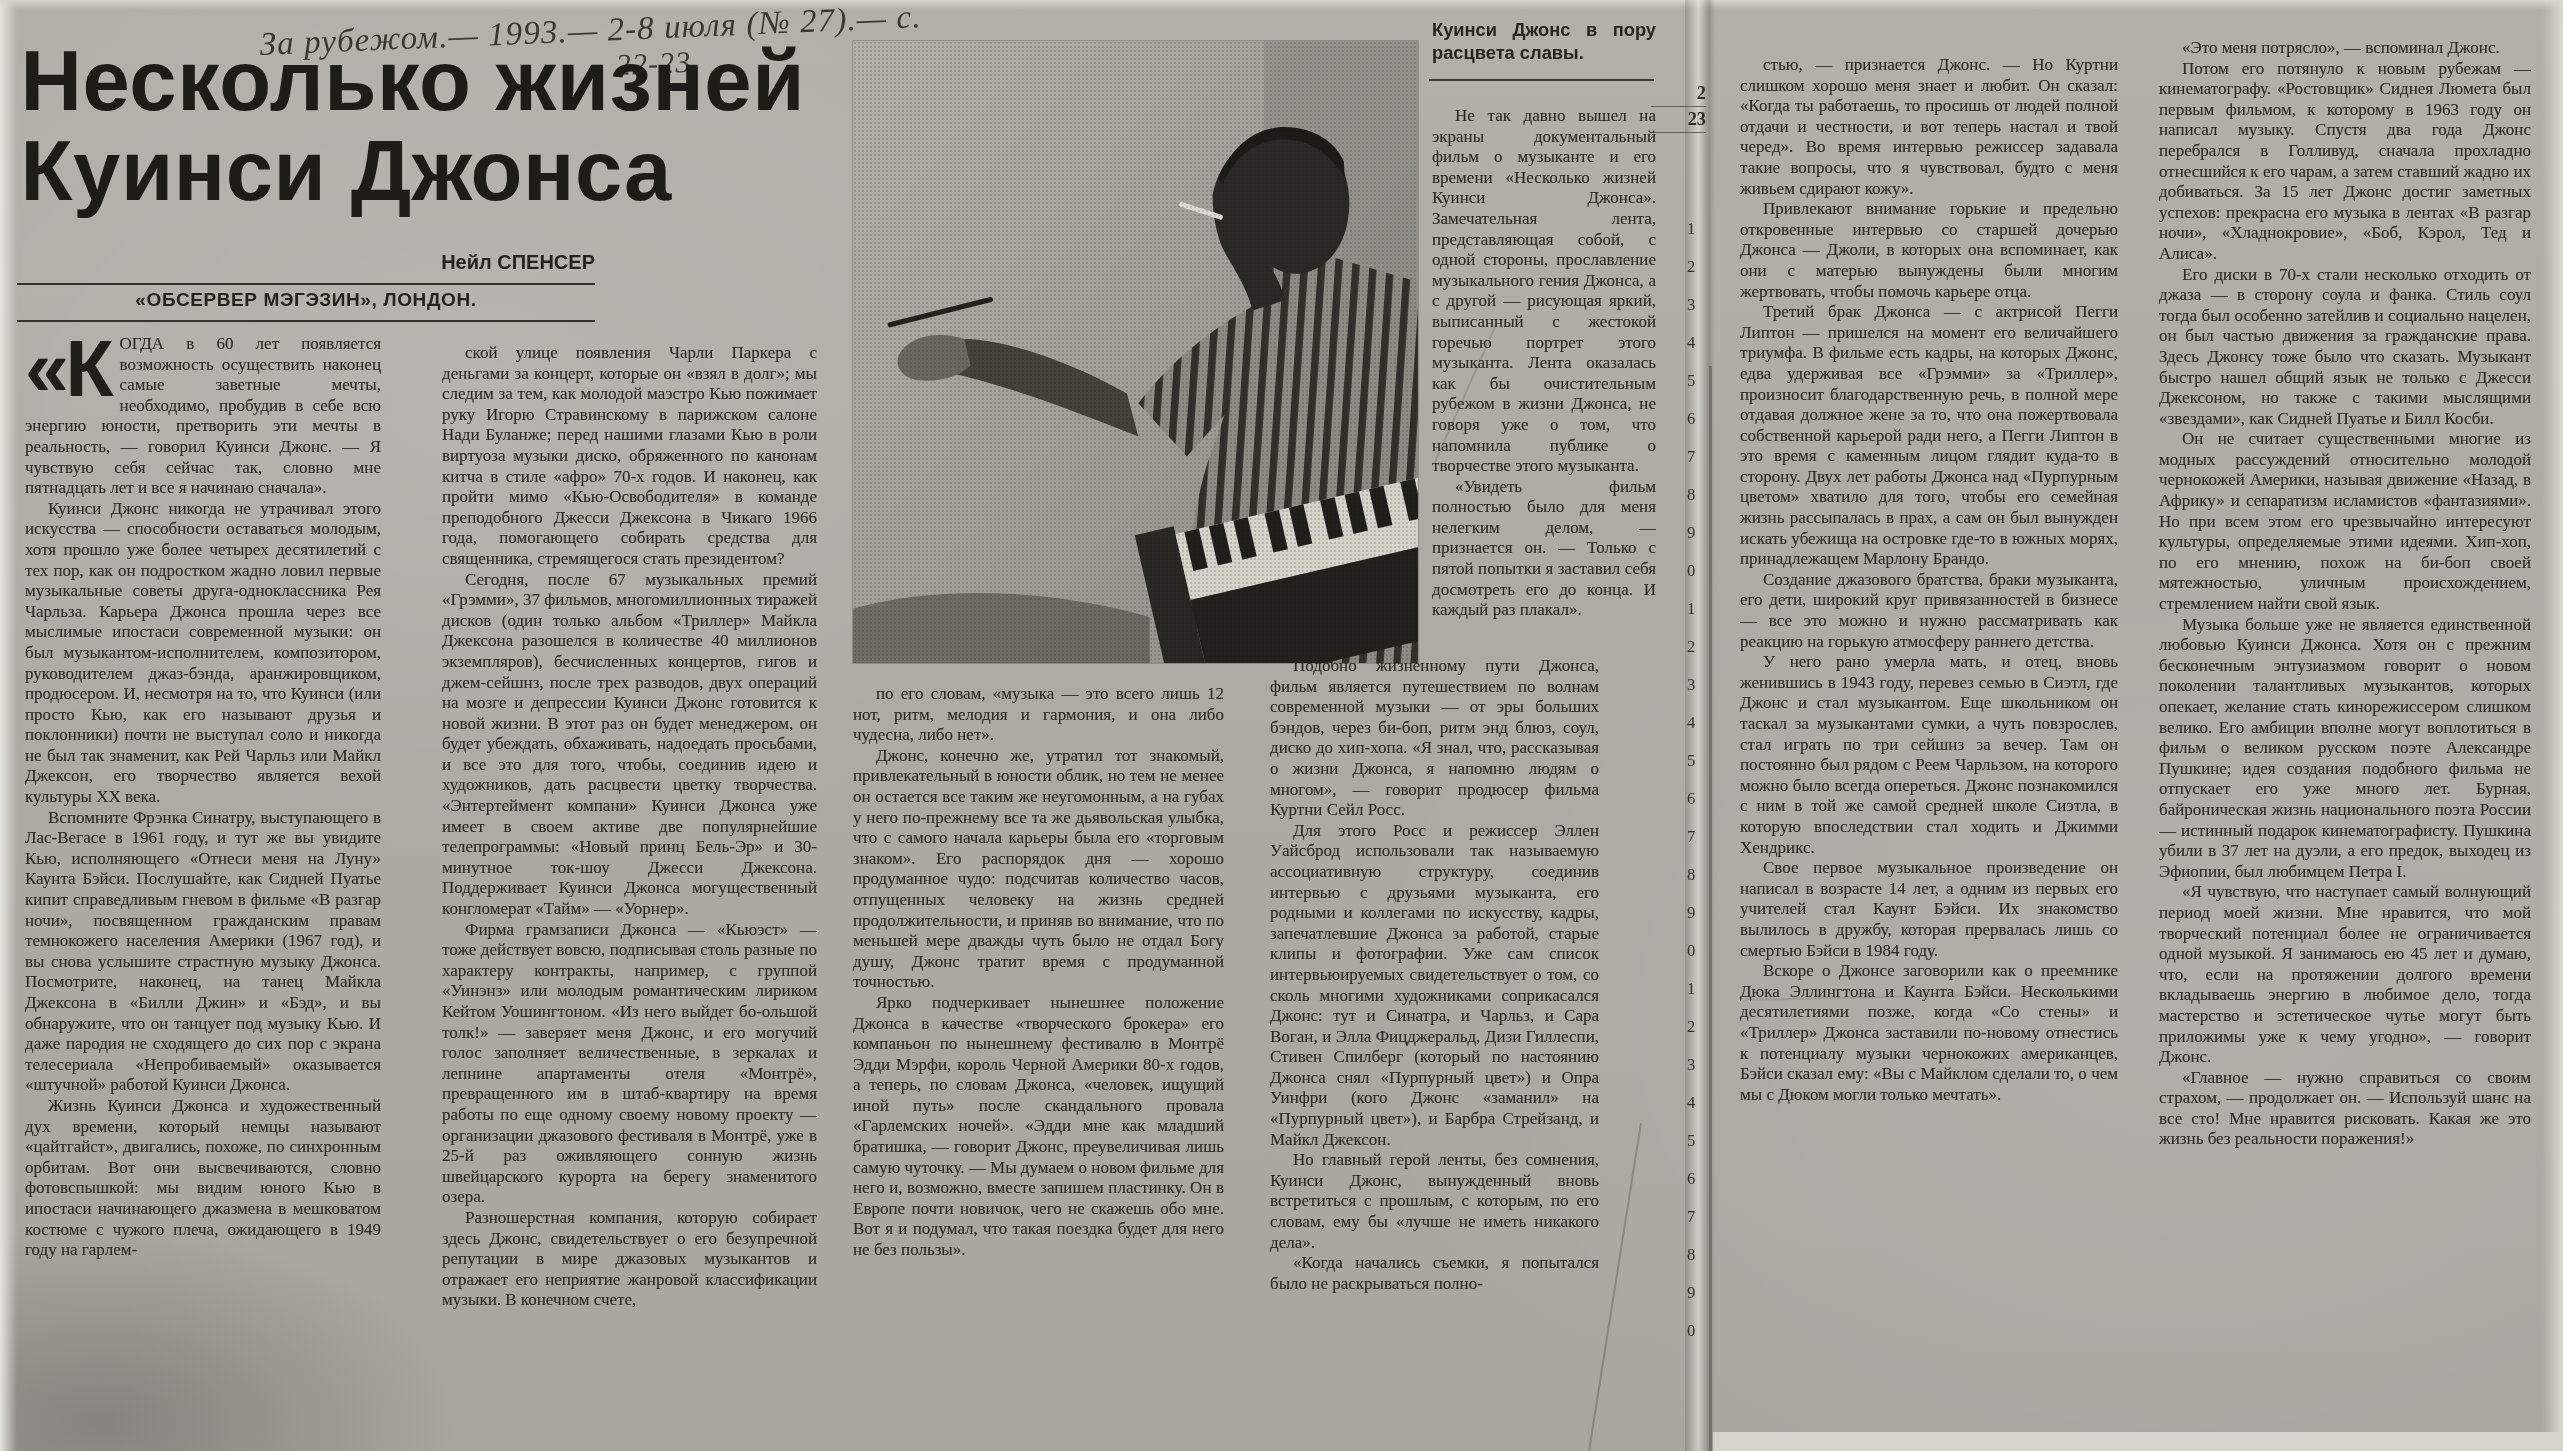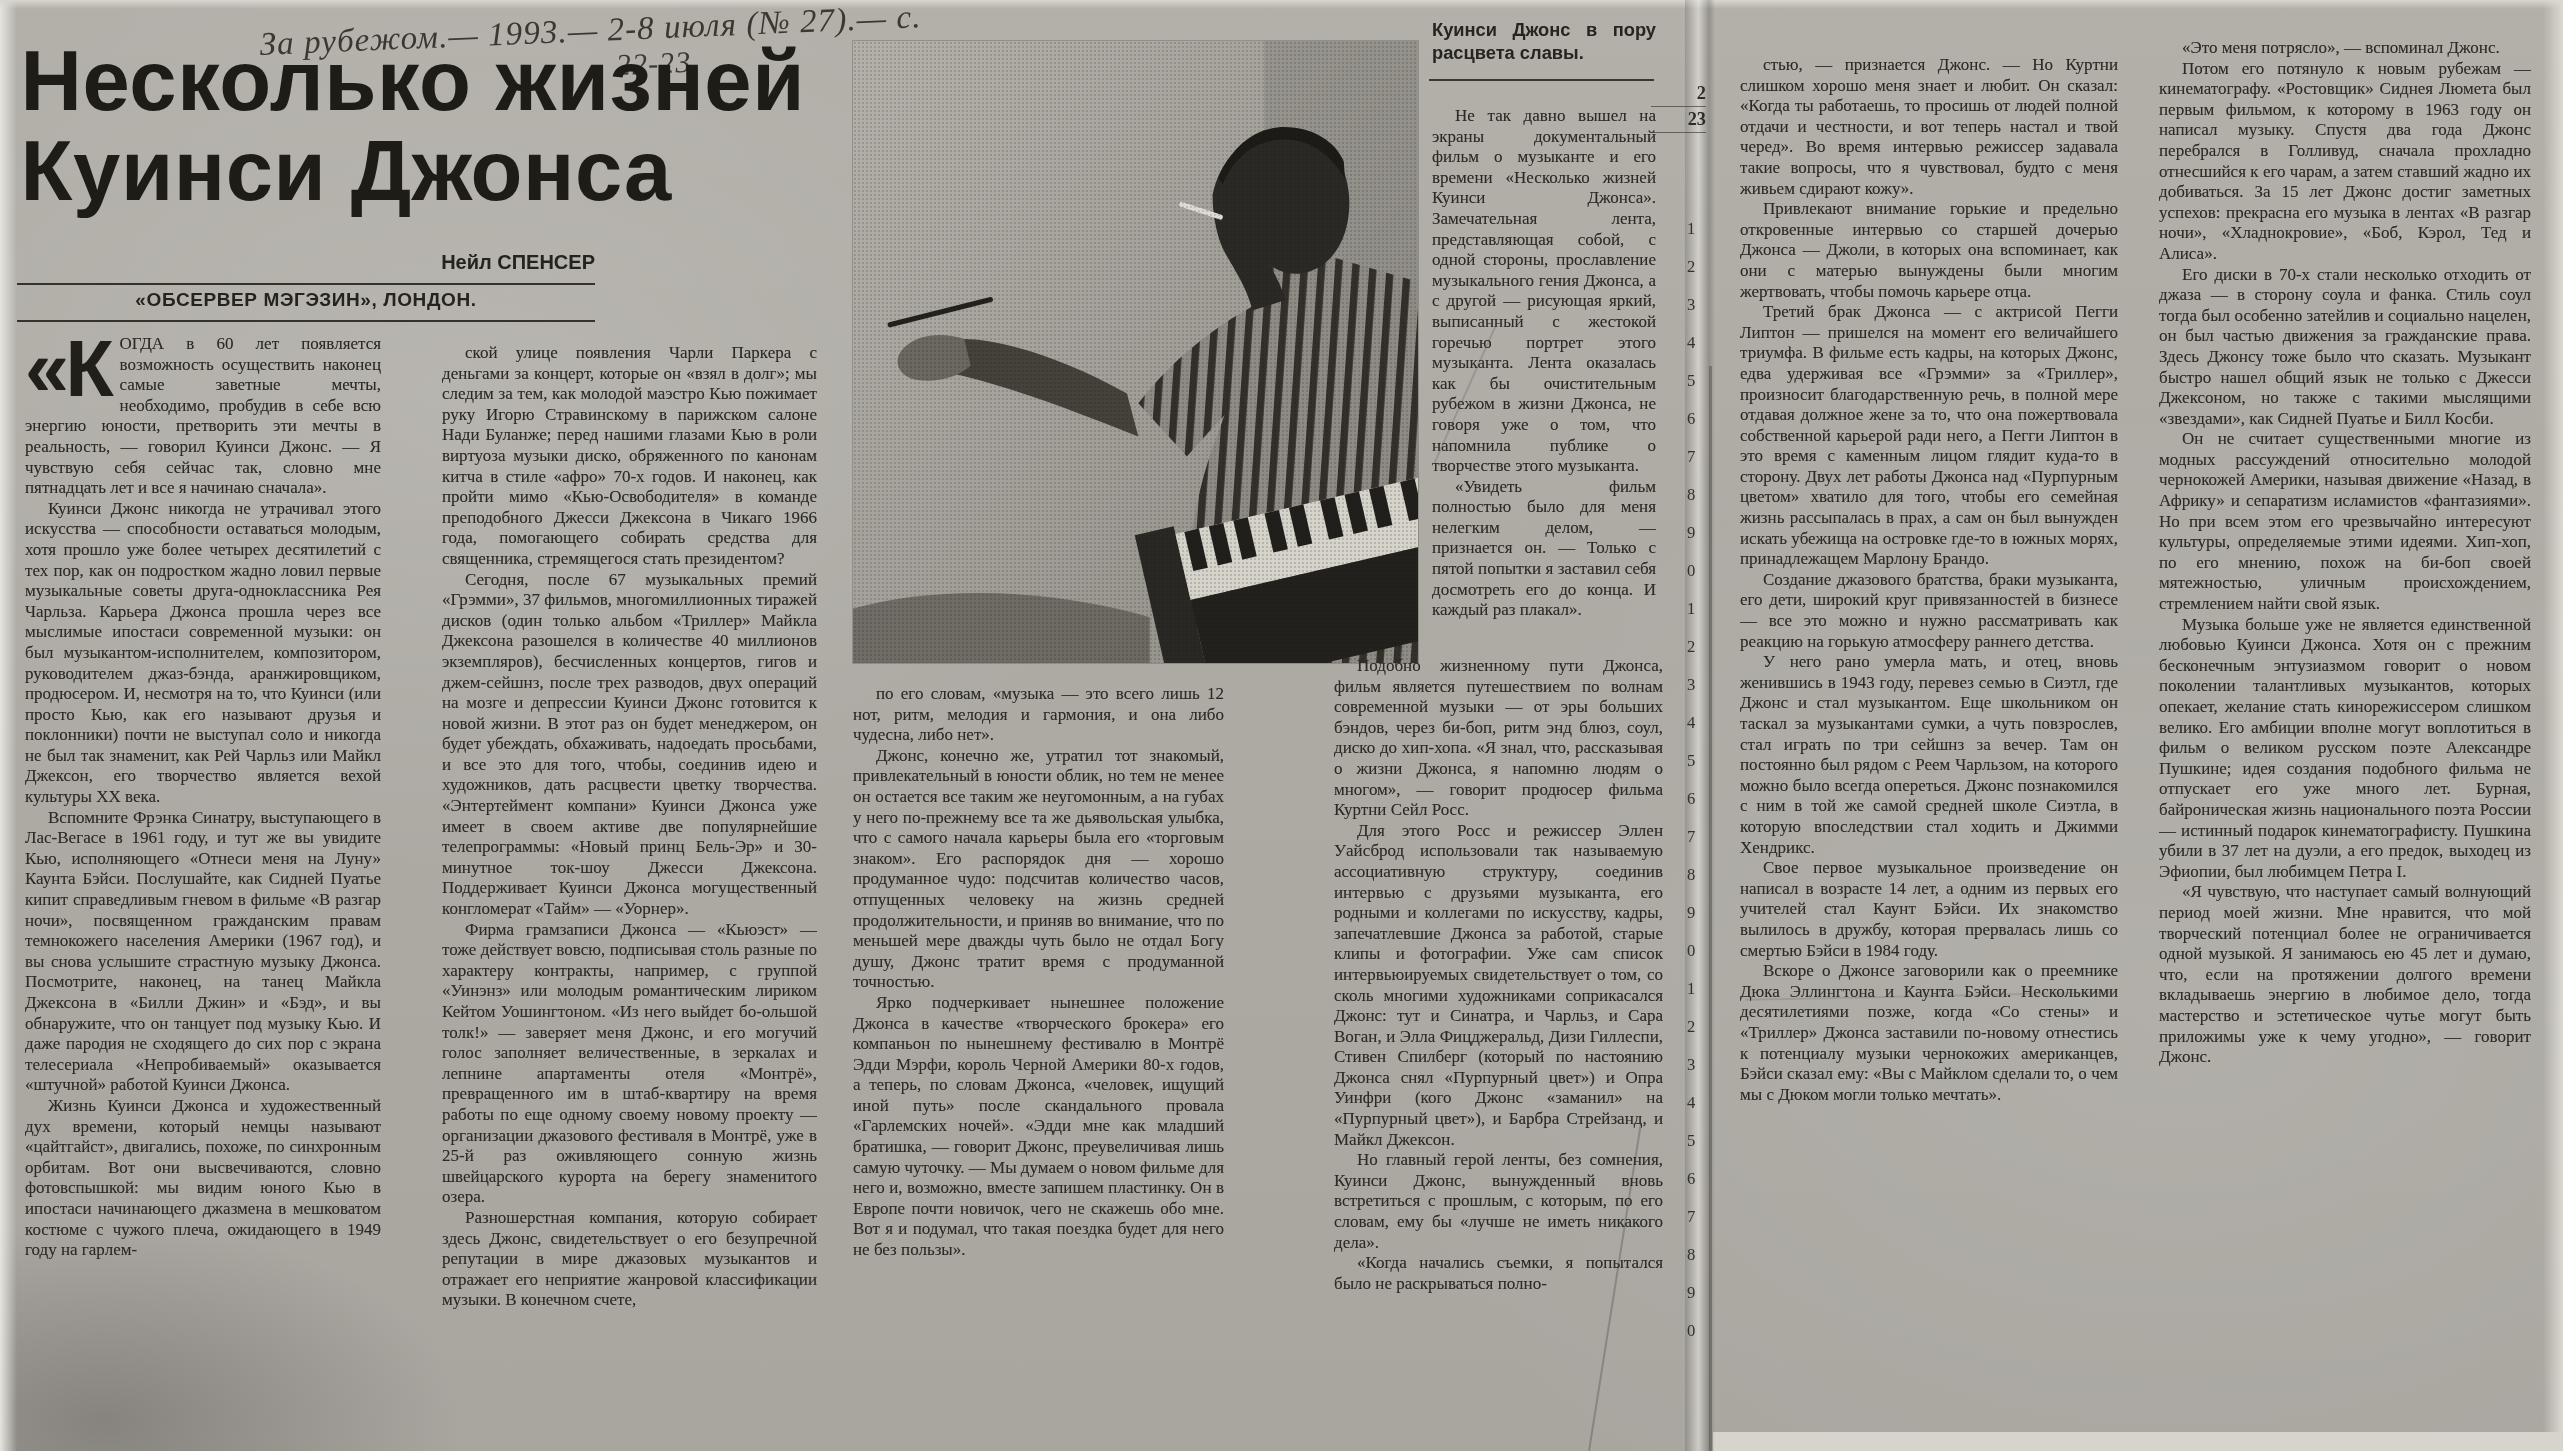--- a/index.html
+++ b/index.html
@@ -36,21 +36,21 @@
   
   .col{position:absolute;overflow:hidden;font-size:17px;line-height:20.6px;text-align:justify;
     color:#2c2a24;text-shadow:0 0 0.6px rgba(44,42,36,.35);}
   .col p{margin:0;}
   .para{text-indent:23px;}
   .first-para{text-indent:0;}
   #col1{left:25px;  top:334px;  width:356px; height:1078px;}
   #col2{left:442px; top:343px;  width:375px; height:1071px;}
   #col3{left:853px;top:684px; width:371px; height:762px;}
   #col4a{left:1432px;top:106px; width:224px; height:546px;}
-  #col4b{left:1334px;top:656px;width:329px; height:791px;}
+  #col4b{left:1270px;top:656px;width:329px; height:791px;}
   #col5{left:1740px;top:55px;  width:378px; height:1384px;}
   #col6{left:2159px;top:38px;  width:372px; height:1334px;}
   .dropcap{float:left;font-family:"Liberation Sans","DejaVu Sans",sans-serif;font-weight:bold;
     font-size:79px;line-height:59px;margin:4.6px 9.2px 0 0;letter-spacing:-3.4px;color:#211f19;}
   
   #photo{position:absolute;left:853px;top:41px;width:565px;height:622px;
     box-shadow:0 0 0 0.6px rgba(60,58,52,.45), inset 0 0 34px rgba(40,38,34,.35);}
   #photo svg{display:block;width:100%;height:100%;}
   #halftone{position:absolute;inset:0;pointer-events:none;
     background-image:radial-gradient(rgba(20,18,15,.16) 0.7px, rgba(0,0,0,0) 1.2px);
@@ -229,20 +229,21 @@
       <p class="para">Свое первое музыкальное произведение он написал в возрасте 14 лет, а одним из первых его учителей стал Каунт Бэйси. Их знакомство вылилось в дружбу, которая прервалась лишь со смертью Бэйси в 1984 году.</p>
       <p class="para">Вскоре о Джонсе заговорили как о преемнике Дюка Эллингтона и Каунта Бэйси. Несколькими десятилетиями позже, когда «Со стены» и «Триллер» Джонса заставили по-новому отнестись к потенциалу музыки чернокожих американцев, Бэйси сказал ему: «Вы с Майклом сделали то, о чем мы с Дюком могли только мечтать».</p>
     </div>
   <div class="col" id="col6">
       <p class="para">«Это меня потрясло», — вспоминал Джонс.</p>
       <p class="para">Потом его потянуло к новым рубежам — кинематографу. «Ростовщик» Сиднея Люмета был первым фильмом, к которому в 1963 году он написал музыку. Спустя два года Джонс перебрался в Голливуд, сначала прохладно отнесшийся к его чарам, а затем ставший жадно их добиваться. За 15 лет Джонс достиг заметных успехов: прекрасна его музыка в лентах «В разгар ночи», «Хладнокровие», «Боб, Кэрол, Тед и Алиса».</p>
       <p class="para">Его диски в 70-х стали несколько отходить от джаза — в сторону соула и фанка. Стиль соул тогда был особенно затейлив и социально нацелен, он был частью движения за гражданские права. Здесь Джонсу тоже было что сказать. Музыкант быстро нашел общий язык не только с Джесси Джексоном, но также с такими мыслящими «звездами», как Сидней Пуатье и Билл Косби.</p>
       <p class="para">Он не считает существенными многие из модных рассуждений относительно молодой чернокожей Америки, называя движение «Назад, в Африку» и сепаратизм исламистов «фантазиями». Но при всем этом его чрезвычайно интересуют культуры, определяемые этими идеями. Хип-хоп, по его мнению, похож на би-боп своей мятежностью, уличным происхождением, стремлением найти свой язык.</p>
       <p class="para">Музыка больше уже не является единственной любовью Куинси Джонса. Хотя он с прежним бесконечным энтузиазмом говорит о новом поколении талантливых музыкантов, которых опекает, желание стать кинорежиссером слишком велико. Его амбиции вполне могут воплотиться в фильм о великом русском поэте Александре Пушкине; идея создания подобного фильма не отпускает его уже много лет. Бурная, байроническая жизнь национального поэта России — истинный подарок кинематографисту. Пушкина убили в 37 лет на дуэли, а его предок, выходец из Эфиопии, был любимцем Петра I.</p>
       <p class="para">«Я чувствую, что наступает самый волнующий период моей жизни. Мне нравится, что мой творческий потенциал более не ограничивается одной музыкой. Я занимаюсь ею 45 лет и думаю, что, если на протяжении долгого времени вкладываешь энергию в любимое дело, тогда мастерство и эстетическое чутье могут быть приложимы уже к чему угодно», — говорит Джонс.</p>
+      <p class="para">«Главное — нужно справиться со своим страхом, — продолжает он. — Используй шанс на все сто! Мне нравится рисковать. Какая же это жизнь без реальности поражения!»</p>
     </div>
 
   <div class="crease" id="crease1"></div>
   <div class="crease" id="crease2"></div>
   <div class="crease" id="crease3"></div>
 
 </div>
 
 
 </body></html>

